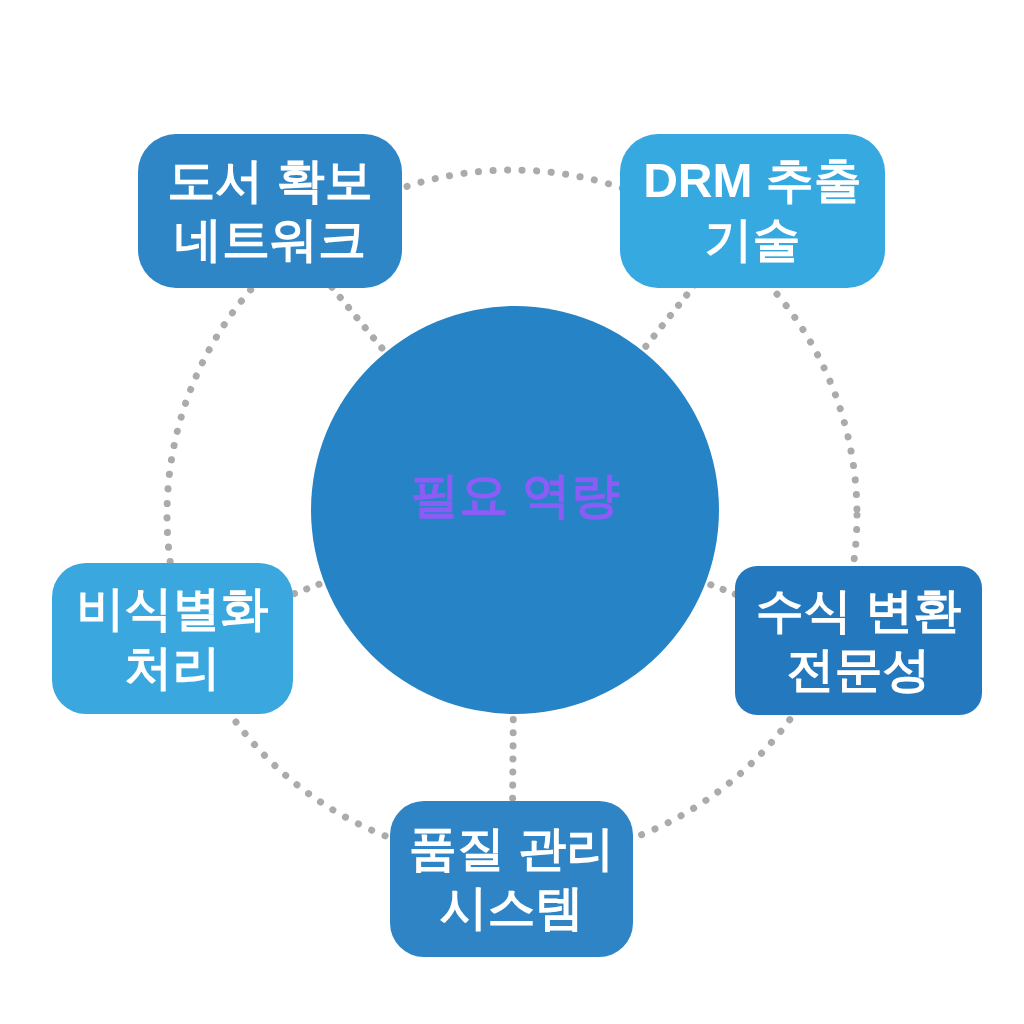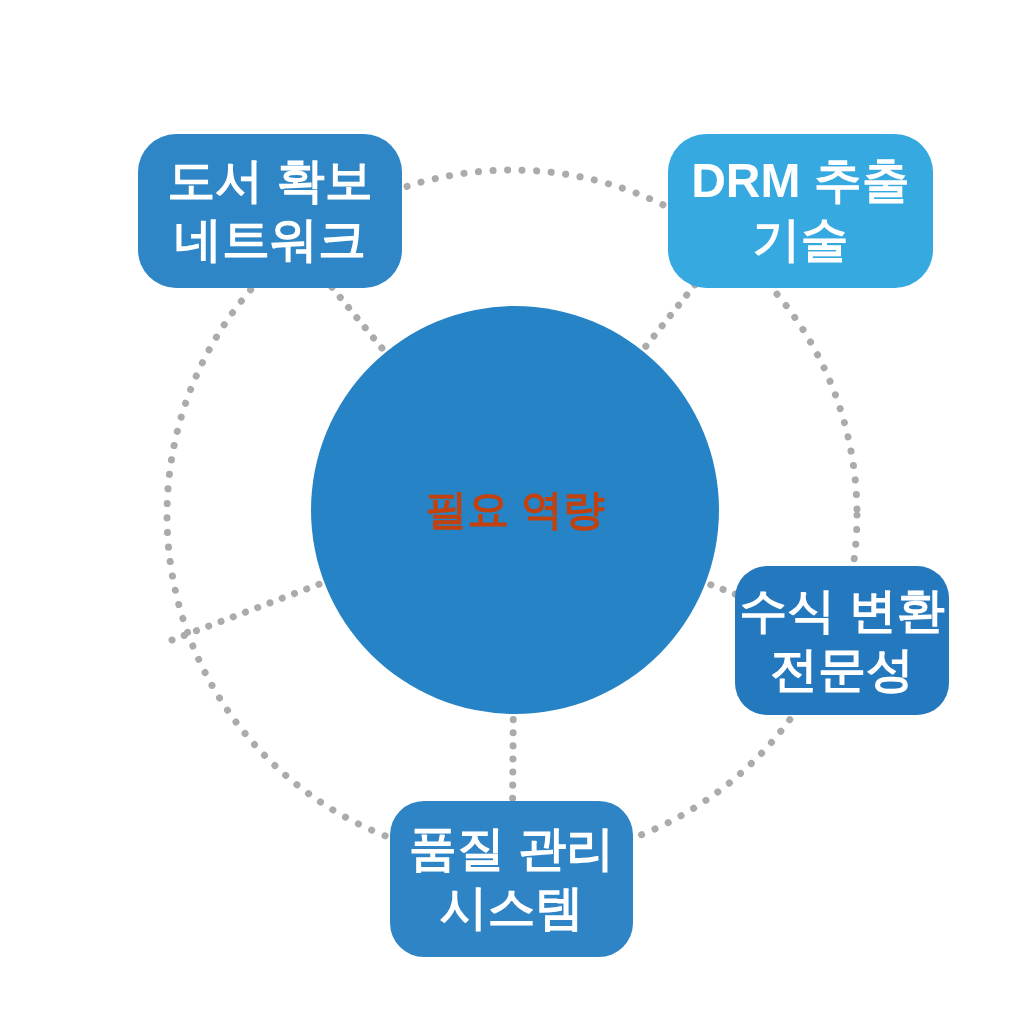--- a/index.html
+++ b/index.html
@@ -31,36 +31,36 @@
     color: #ffffff;
     font-weight: bold;
     font-size: 48px;
     line-height: 1.22;
     white-space: pre-line;
     border-radius: 38px;
     z-index: 2;
     letter-spacing: 0px;
   }
   .node-tl { left: 138px; top: 134px; width: 264px; height: 154px; background: #2e86c6; }
-  .node-tr { left: 620px; top: 134px; width: 265px; height: 154px; background: #37a9e1; margin-left: 48px; }
+  .node-tr { left: 620px; top: 134px; width: 265px; height: 154px; background: #37a9e1; }
   .node-l  { left: 52px;  top: 563px; width: 241px; height: 151px; background: #3aa7de; border-radius: 34px; }
-  .node-r  { left: 735px; top: 566px; width: 214px; height: 149px; background: #2478bd; border-radius: 32px; }
+  .node-r  { left: 735px; top: 566px; width: 247px; height: 149px; background: #2478bd; border-radius: 22px; }
   .node-b  { left: 390px; top: 795px; width: 243px; height: 156px; background: #2e84c4; border-radius: 34px; }
   .center-label {
     position: absolute;
     left: 312px;
-    top: 307px;
+    top: 293px;
     width: 406px;
     height: 406px;
     display: flex;
     align-items: center;
     justify-content: center;
-    color: #c2410c;
+    color: #8b5cf6;
     font-weight: bold;
-    font-size: 42px;
+    font-size: 49px;
     z-index: 2;
     white-space: nowrap;
   }
 </style>
 </head>
 <body>
 
 <div class="canvas">
 
   <svg class="diagram-svg" viewBox="0 0 1024 1024">
@@ -79,20 +79,22 @@
   </svg>
 
   <div class="center-label">필요 역량</div>
 
   <div class="node node-tl" style="background: rgb(46, 134, 198);">도서 확보
 네트워크</div>
 
   <div class="node node-tr" style="background: rgb(55, 169, 225);">DRM 추출
 기술</div>
 
+  <div class="node node-l" style="background: rgb(58, 167, 222);">비식별화
+처리</div>
 
   <div class="node node-r" style="background: rgb(36, 120, 189);">수식 변환
 전문성</div>
 
   <div class="node node-b" style="background: rgb(46, 132, 196); margin-top: 6px;">품질 관리
 시스템</div>
 
 </div>
 
 </body></html>

